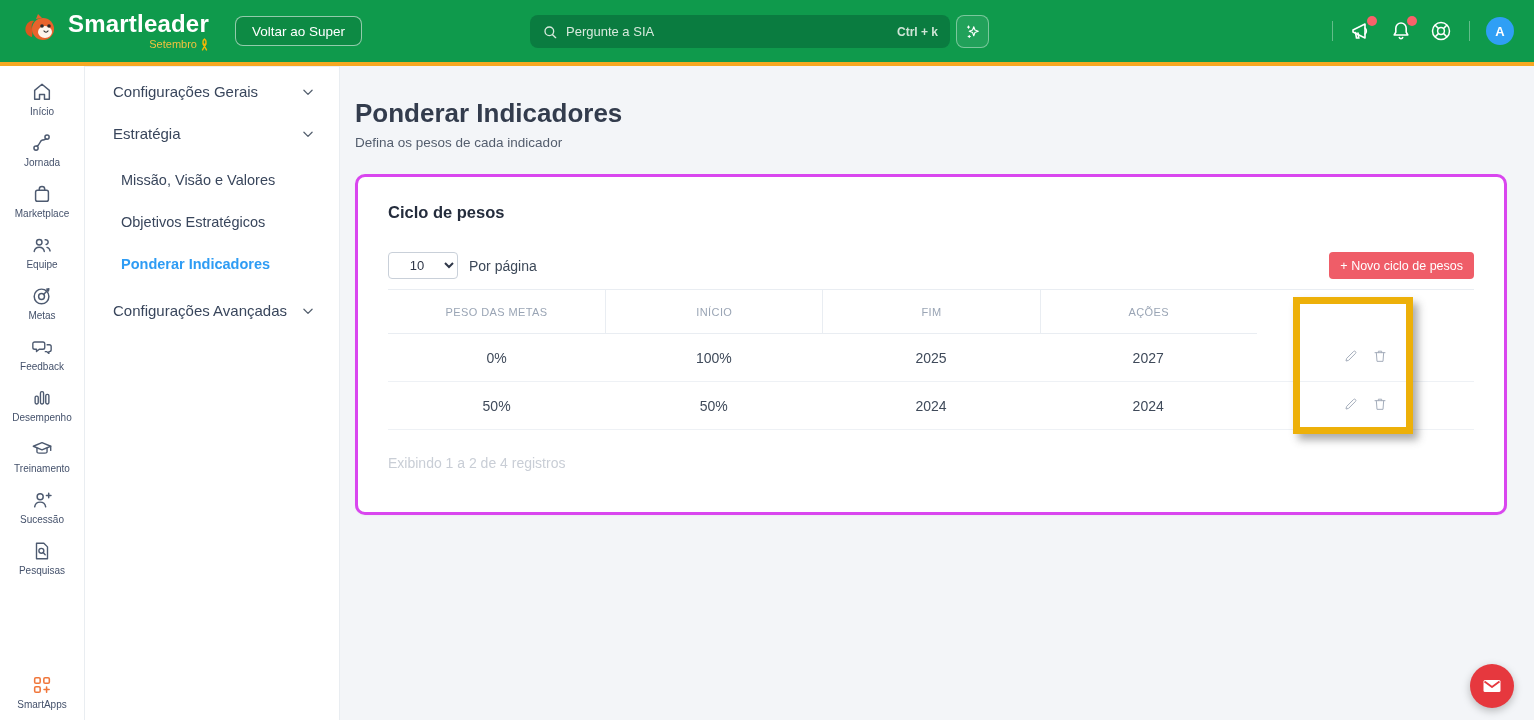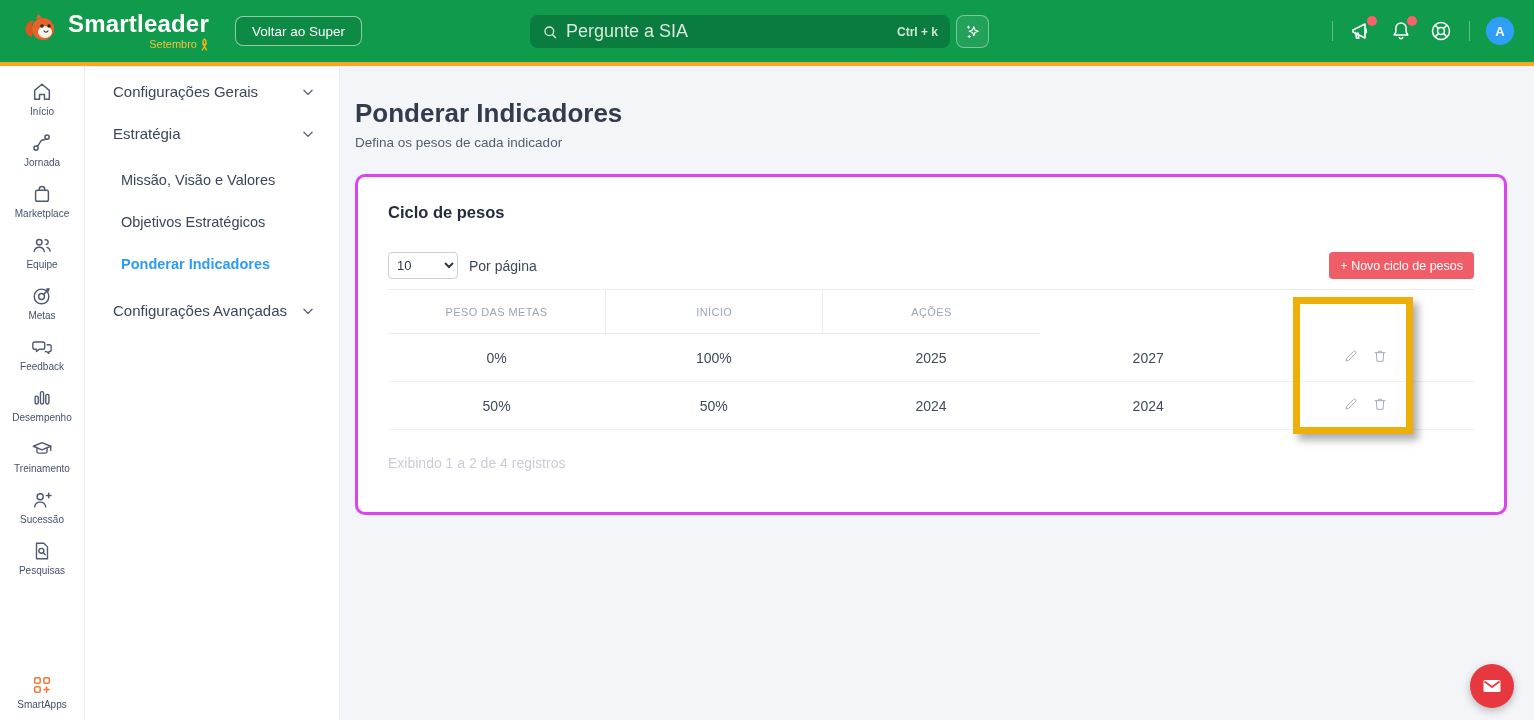--- a/index.html
+++ b/index.html
@@ -11,21 +11,21 @@
   .accentbar { height:4px; background:#f6a821; }
   .brand { display:flex; align-items:center; gap:10px; }
   .brand-texts { display:flex; flex-direction:column; align-items:flex-end; line-height:1; }
   .brand-name { color:#fff; font-size:24px; font-weight:bold; letter-spacing:.2px; }
   .brand-sub { display:flex; align-items:center; gap:3px; margin-top:2px; }
   .brand-sub span { color:#f2c23e; font-size:11px; }
   .back-btn { margin-left:26px; height:30px; padding:0 16px; border:1px solid rgba(255,255,255,.55); border-radius:8px;
               background:rgba(0,0,0,.10); color:#fff; font-size:13.5px; cursor:pointer; font-family:inherit; }
   .search-wrap { position:absolute; left:530px; top:15px; display:flex; align-items:center; gap:6px; }
   .search-box { width:420px; height:33px; background:#0a7c40; border-radius:8px; display:flex; align-items:center; padding:0 12px; }
-  .search-box input { flex:1; background:transparent; border:none; outline:none; color:#e7f3ea; font-size:18px; margin-left:8px; font-family:inherit; }
+  .search-box input { flex:1; background:transparent; border:none; outline:none; color:#e7f3ea; font-size:13px; margin-left:8px; font-family:inherit; }
   .search-box input::placeholder { color:#d7e9dc; }
   .kbd-hint { color:#cfe5d6; font-size:12px; font-weight:bold; }
   .ai-btn { width:33px; height:33px; border-radius:8px; border:1px solid rgba(255,255,255,.4); background:rgba(255,255,255,.08);
             display:flex; align-items:center; justify-content:center; cursor:pointer; }
   .top-right { margin-left:auto; display:flex; align-items:center; gap:16px; }
   .v-div { width:1px; height:20px; background:rgba(255,255,255,.35); }
   .top-icon { position:relative; width:24px; height:24px; cursor:pointer; }
   .badge-dot { position:absolute; top:-3px; right:-4px; width:10px; height:10px; border-radius:50%; background:#f8626a; }
   .avatar { width:28px; height:28px; border-radius:50%; background:#2f9ff5; color:#fff; font-size:13px; font-weight:bold;
             display:flex; align-items:center; justify-content:center; cursor:pointer; }
@@ -55,21 +55,21 @@
   
   .main { flex:1; padding:32px 27px 0 15px; position:relative; }
   .page-title { font-size:26px; font-weight:bold; color:#333c4d; }
   .page-subtitle { font-size:13.5px; color:#535d6d; margin-top:6px; }
 
   .card { margin-top:24px; background:#fff; border:3px solid #d946ef; border-radius:10px; padding:26px 30px 41px 30px;
           box-shadow:0 1px 2px rgba(20,30,50,.03); }
   .card-title { font-size:16.5px; font-weight:bold; color:#242c3c; }
   .controls { margin-top:30px; display:flex; align-items:center; }
   .per-page-select { width:70px; height:27px; border:1px solid #c9d0d9; border-radius:4px; font-size:13px; color:#2f3748;
-                     padding:0 4px; background:#fff; font-family:inherit; }
+                     padding:0 4px; background:#fff; font-family:inherit;text-align:center; }
   .per-page-label { font-size:14px; color:#3c4858; margin-left:11px; }
   .new-btn { margin-left:auto; background:#ef5d68; color:#fff; border:none; border-radius:4px; height:27px;
              padding:0 11px; font-size:12.5px; cursor:pointer; font-family:inherit; }
 
   .table { margin-top:10px; border-top:1px solid #e9edf2; }
   .t-row { display:grid; grid-template-columns:repeat(5,1fr); }
   .t-head .t-cell { height:44px; font-size:11px; color:#9aa5b5; letter-spacing:.4px; border-bottom:1px solid #e9edf2; }
   .t-cell { display:flex; align-items:center; justify-content:center; }
   .t-head .t-cell + .t-cell { border-left:1px solid #e9edf2; }
   .t-body .t-cell { height:48px; font-size:14px; color:#3f4a5a; border-bottom:1px solid #eef1f5; }
@@ -293,20 +293,21 @@
           <option selected="">10</option>
         </select>
         <span class="per-page-label">Por página</span>
         <button class="new-btn">+ Novo ciclo de pesos</button>
       </div>
 
       <div class="table">
         <div class="t-row t-head">
           <div class="t-cell">PESO DAS METAS</div>
           <div class="t-cell">INÍCIO</div>
+          <div class="t-cell">FIM</div>
           <div class="t-cell">AÇÕES</div>
         </div>
         <div class="t-body">
           <div class="t-row">
             <div class="t-cell">0%</div>
             <div class="t-cell">100%</div>
             <div class="t-cell">2025</div>
             <div class="t-cell">2027</div>
             <div class="t-cell">
               <button class="action-btn">

